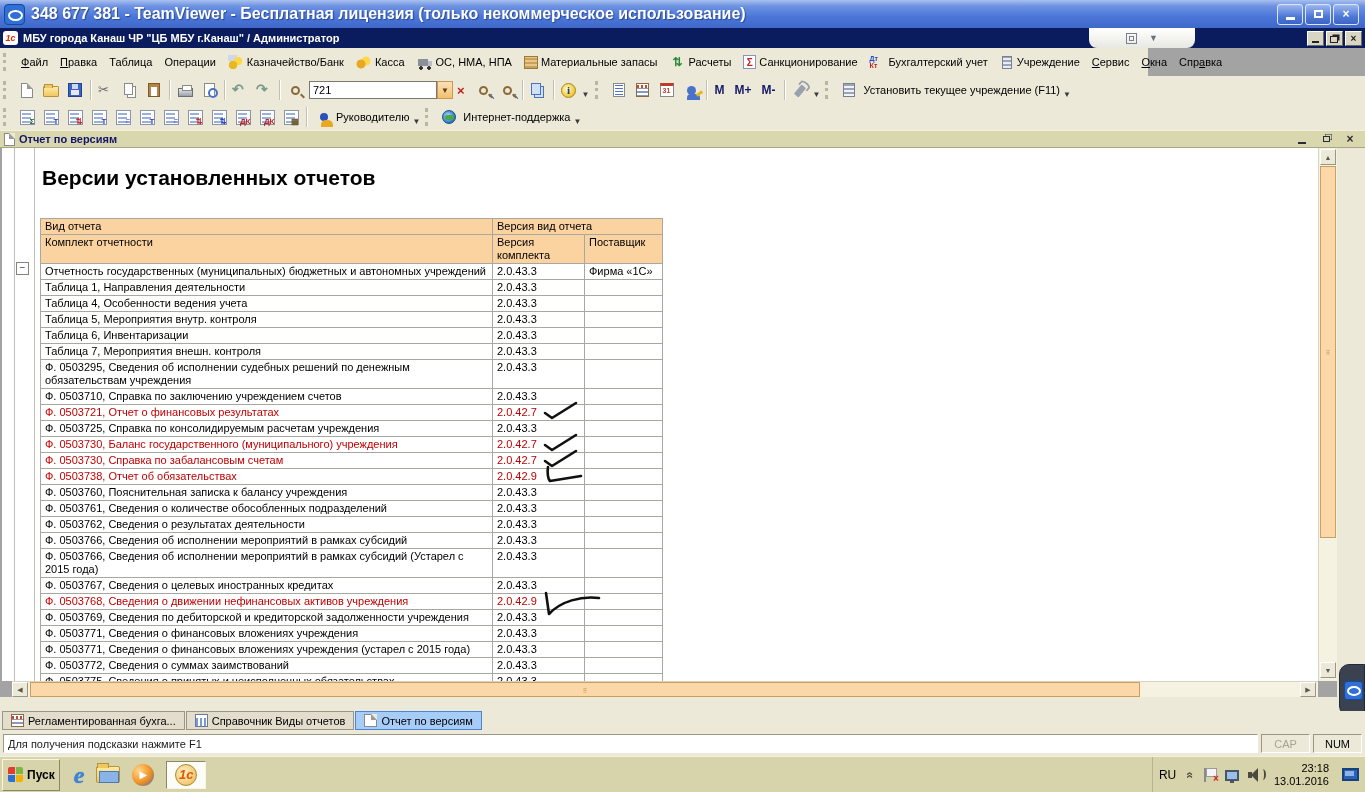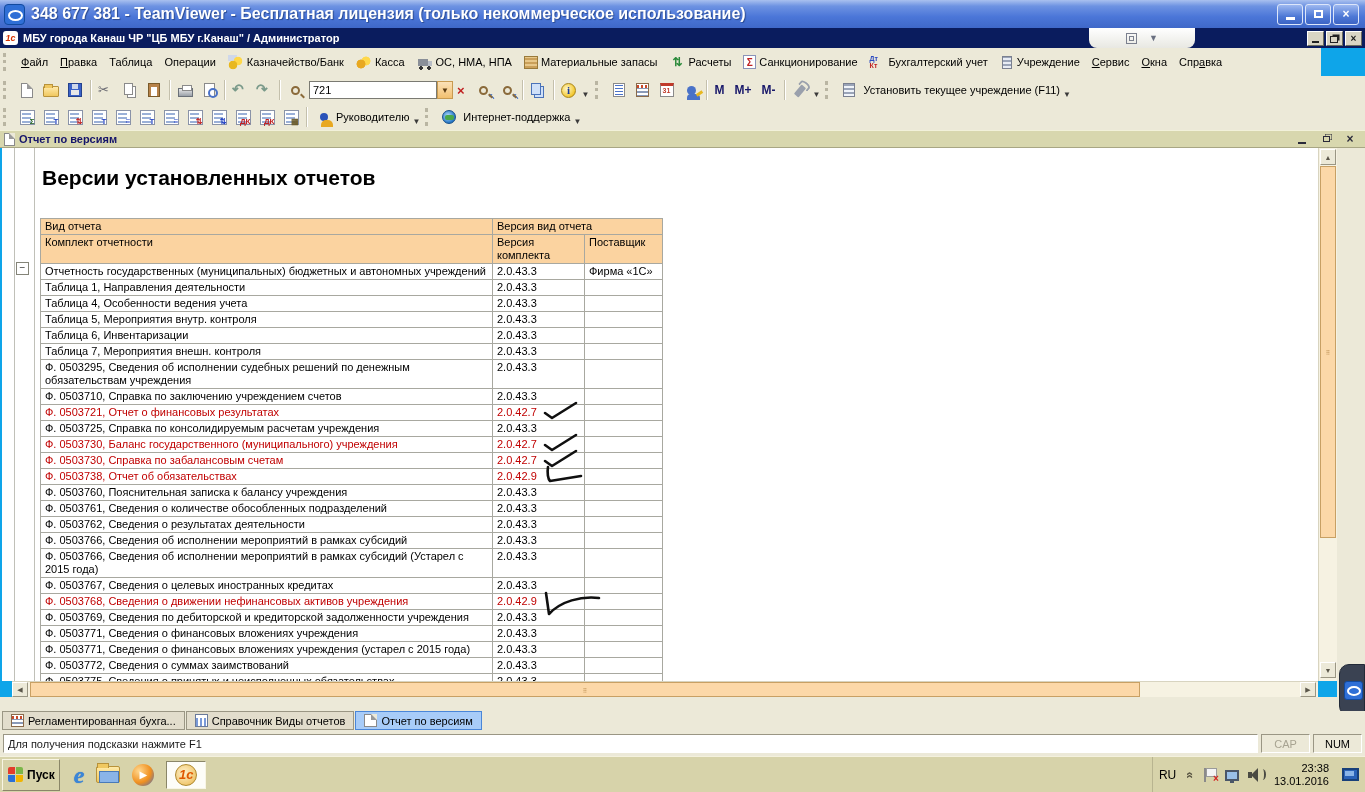--- a/index.html
+++ b/index.html
@@ -1,17 +1,17 @@
 <!DOCTYPE html>
 <html><head>
 <meta charset="utf-8">
 <style>
   html,body{margin:0;padding:0;}
   .screen{position:relative;width:1365px;height:792px;overflow:hidden;
-    font-family:"Liberation Sans",sans-serif;background:#0ea5e9;font-size:11px;color:#000;}
+    font-family:"Liberation Sans",sans-serif;background:#a3a3a3;font-size:11px;color:#000;}
 
   
   .tv-bar{position:absolute;left:0;top:0;width:1365px;height:28px;
     background:linear-gradient(180deg,#a9c0ef 0%,#6d92e2 22%,#4b76d8 60%,#3f68c8 100%);
     display:flex;align-items:center;padding-left:4px;box-sizing:border-box;}
   .tv-logo{width:19px;height:19px;border-radius:4px;background:#2f6fd6;border:1px solid #124a9e;
     position:relative;flex:0 0 auto;}
   .tv-logo::before{content:"";position:absolute;left:3px;top:5px;width:11px;height:7px;
     border:2px solid #fff;border-radius:50%;}
   .tv-title{color:#fff;font-weight:bold;font-size:16px;margin-left:6px;white-space:nowrap;
@@ -34,21 +34,21 @@
   .tv-expand{width:9px;height:9px;border:1px solid #7b808e;position:relative;}
   .tv-expand::before{content:"";position:absolute;inset:2px;border:1px solid #7b808e;}
   .tv-chev{color:#6a7080;font-size:9px;}
   .app-btns{display:flex;gap:2px;margin-right:3px;}
   .appbtn{width:17px;height:15px;background:#d9d5c4;border:1px solid;border-color:#fff #6b6b5e #6b6b5e #fff;
     display:flex;align-items:center;justify-content:center;color:#1a1a1a;font-size:10px;font-weight:bold;box-sizing:border-box;}
   .g-min2{width:7px;height:2px;background:#222;margin-top:8px;}
   .g-rest{width:8px;height:7px;border:1px solid #222;box-shadow:2px -2px 0 -0.5px #222;box-sizing:border-box;margin:2px 0 0 -1px;}
 
   
-  .menu-bar{position:absolute;left:0;top:48px;width:1321px;height:28px;background:#ece9d8;
+  .menu-bar{position:absolute;left:0;top:48px;width:1148px;height:28px;background:#ece9d8;
     border-bottom:1px solid #d4d0bc;display:flex;align-items:center;}
   .grip{width:5px;height:18px;border-left:3px dotted #b9b5a2;margin:0 4px 0 3px;flex:0 0 auto;}
   #menu-items{display:flex;align-items:center;}
   .menu-item{display:flex;align-items:center;gap:3px;padding:3px 6px;cursor:default;white-space:nowrap;}
   .mi{width:16px;height:15px;display:inline-block;position:relative;flex:0 0 auto;}
   .mi-coins{background:radial-gradient(circle at 5px 10px,#e8b820 4px,transparent 4.6px),
             radial-gradient(circle at 10px 6px,#ffd84a 4px,transparent 4.6px),
             linear-gradient(#cfd8ea,#cfd8ea) 0 0/9px 6px no-repeat;}
   .mi-coins2{background:radial-gradient(circle at 5px 9px,#e8a820 4.2px,transparent 4.8px),
              radial-gradient(circle at 10px 6px,#ffd84a 4.2px,transparent 4.8px);}
@@ -731,20 +731,20 @@
       <span class="lang">RU</span>
       <span class="ic-chev">«</span>
       <span class="ic-flagx">
           <span class="flagx-x">×</span>
         </span>
       <span class="ic-net"></span>
       <span class="ic-vol">
           <span class="vol-arc"></span>
         </span>
       <span class="clock">
-        <div>23:38</div>
+        <div>23:18</div>
         <div>13.01.2016</div>
       </span>
       <span class="ic-desk"></span>
     </span>
   </div>
 
 </div>
 
 </body></html>

